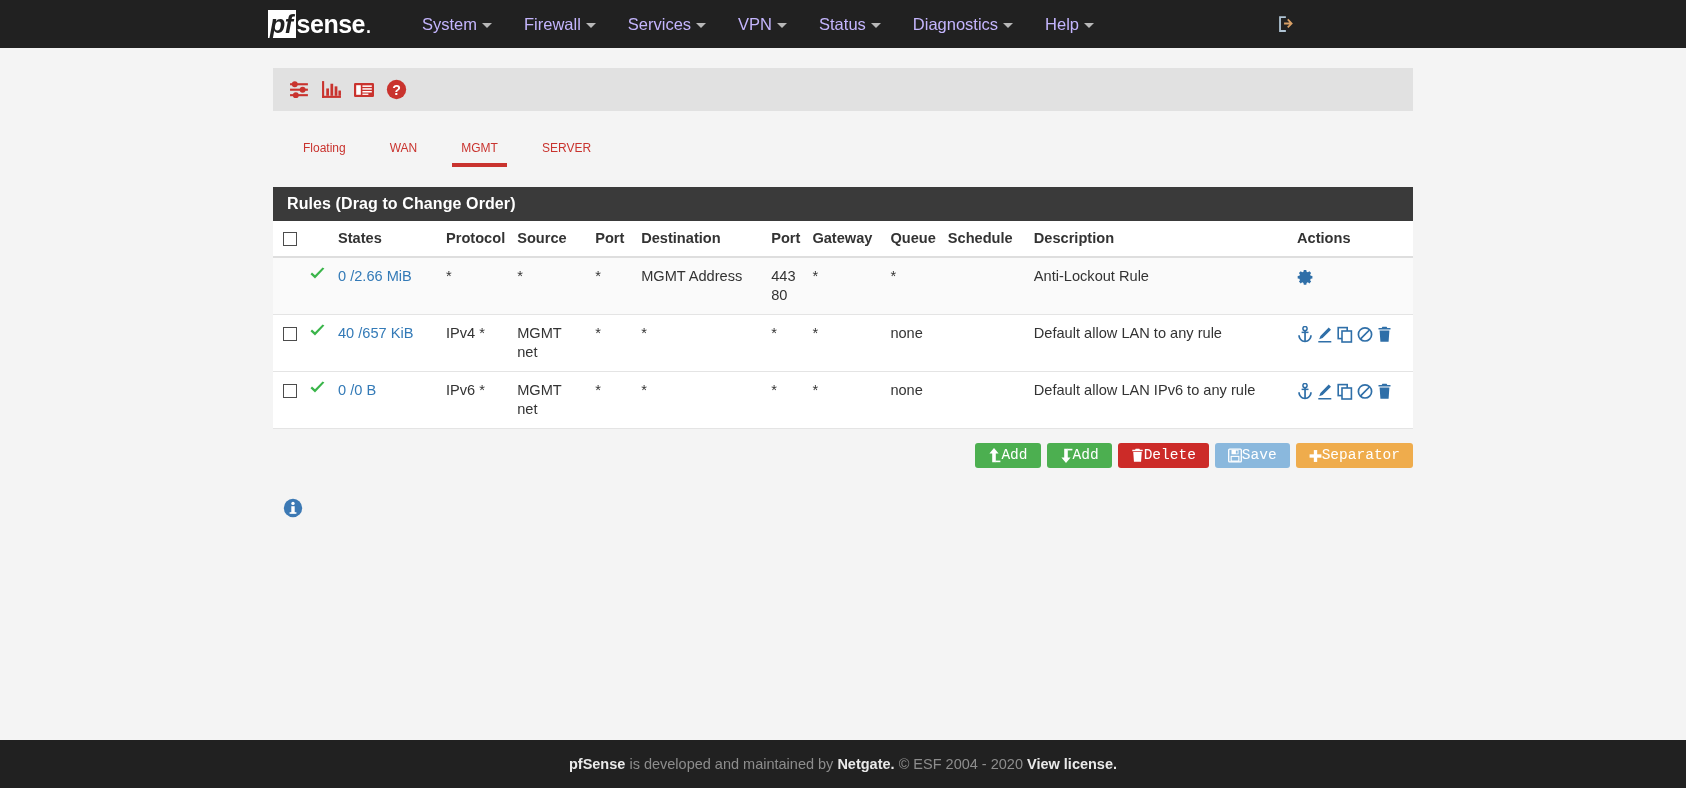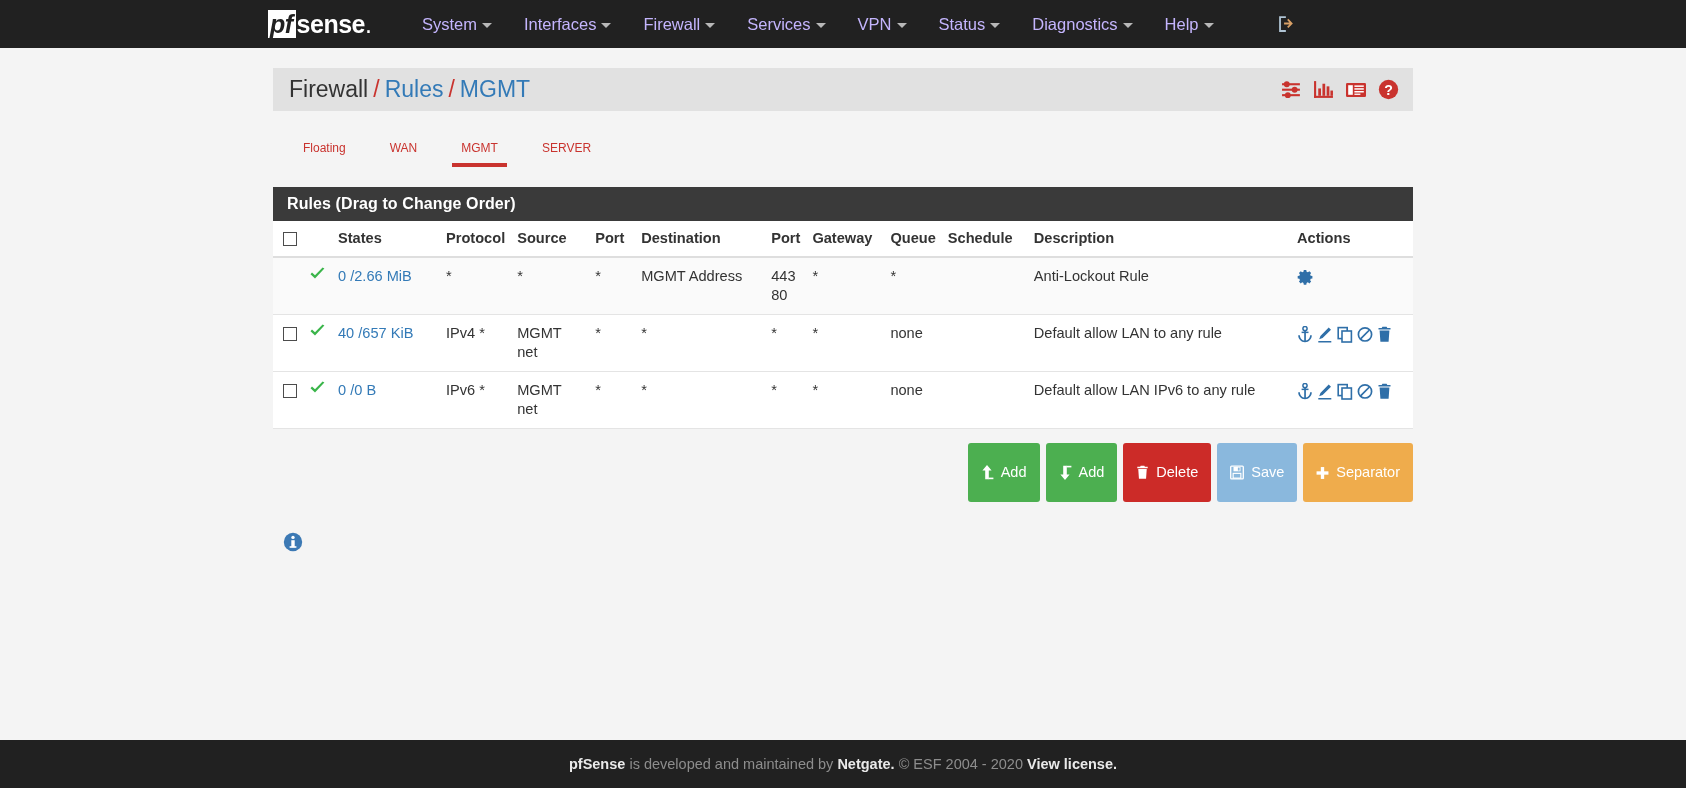--- a/index.html
+++ b/index.html
@@ -178,27 +178,27 @@
   
   .btn-bar {
     display: flex;
     justify-content: flex-end;
     gap: 6px;
     margin-top: 14px;
   }
   .btn {
     display: inline-flex;
     align-items: center;
-    gap: 7px;
+    gap: 0;
     border: none;
     border-radius: 3px;
     color: #fff;
     font-size: 14.5px;
-    font-family: Liberation Sans, sans-serif;
-    padding: 21px 13px;
+    font-family: Liberation Mono, monospace;
+    padding: 4px 13px;
     cursor: pointer;
     line-height: 17px;
   }
   .btn-green  { background: #4caf50; }
   .btn-red    { background: #cc2b28; }
   .btn-blue   { background: #8ab8dd; }
   .btn-orange { background: #efac4c; }
 
   .info-row { margin-top: 30px; padding-left: 10px; }
 
@@ -224,43 +224,39 @@
   <div class="navbar">
     <div class="nav-inner">
       <a class="brand">
         <span class="logo-wrap">
           <span class="logo-pf">pf</span>
             <span class="logo-sense">sense</span>
             <span class="logo-dot">.</span>
         </span>
       </a>
       <a class="nav-item"><span>System</span><i class="caret"></i></a>
-      <a class="nav-item"><span>Interfaces</span><i class="caret"></i></a>
       <a class="nav-item"><span>Firewall</span><i class="caret"></i></a>
       <a class="nav-item"><span>Services</span><i class="caret"></i></a>
       <a class="nav-item"><span>VPN</span><i class="caret"></i></a>
       <a class="nav-item"><span>Status</span><i class="caret"></i></a>
       <a class="nav-item"><span>Diagnostics</span><i class="caret"></i></a>
       <a class="nav-item"><span>Help</span><i class="caret"></i></a>
     </div>
     <div class="logout-btn">
       <svg width="18" height="18" viewBox="0 0 16 16">
         <path d="M1 1h6v1.6H2.6v10.8H7V15H1z" fill="#b0c4d4"></path>
         <path d="M9.2 3.4 8.1 4.5l2.1 2.1H5.4v1.8h4.8l-2.1 2.1 1.1 1.1L13.2 7.5z" fill="#d9a066"></path>
       </svg>
     </div>
   </div>
 
   <div class="content">
     <div class="container">
 
       <div class="breadcrumb-bar">
-        <div class="bc-text">
-          <span>Firewall</span><span class="bc-sep">/</span><span class="bc-link">Rules</span><span class="bc-sep">/</span><span class="bc-link">MGMT</span>
-        </div>
         <div class="bc-icons">
           <svg width="21" height="21" viewBox="0 0 20 20">
             <g fill="#c9332e">
               <rect x="1" y="4" width="17" height="2"></rect>
               <rect x="1" y="9.2" width="17" height="2"></rect>
               <rect x="1" y="14.4" width="17" height="2"></rect>
               <circle cx="5.5" cy="5" r="2.8"></circle>
               <circle cx="13" cy="10.2" r="2.8"></circle>
               <circle cx="6.5" cy="15.4" r="2.8"></circle>
             </g>

